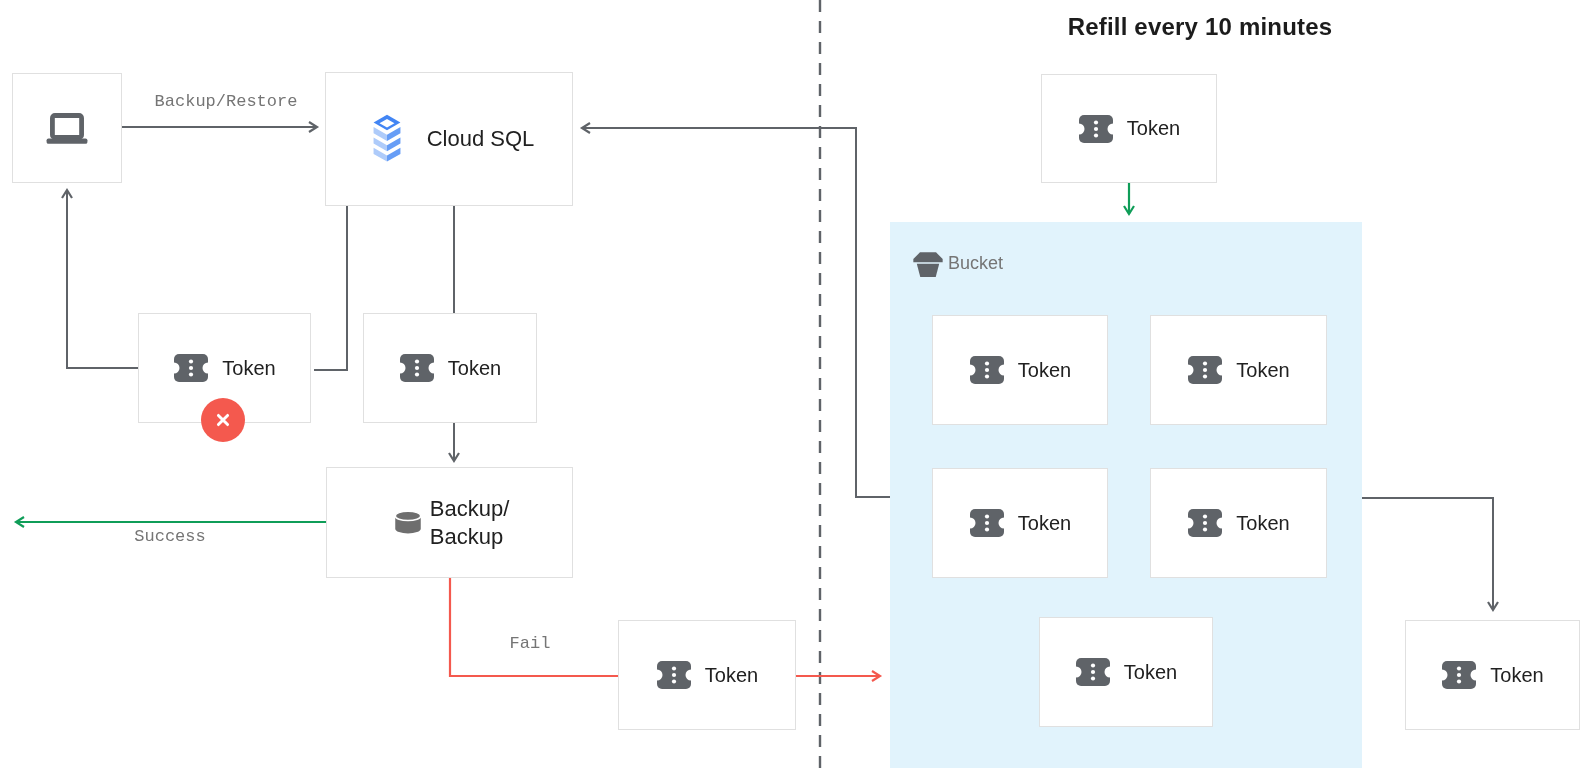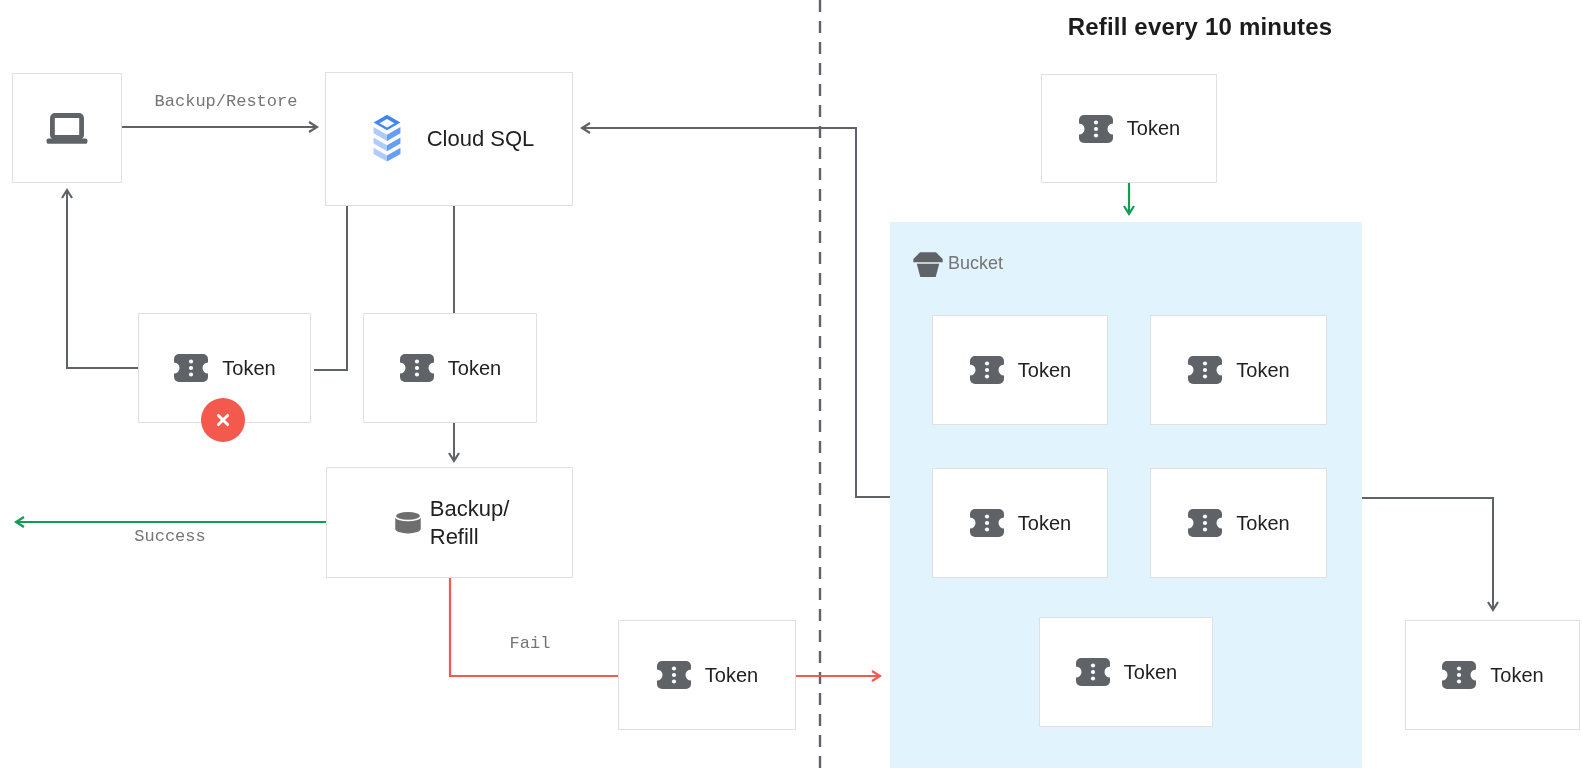--- a/index.html
+++ b/index.html
@@ -189,21 +189,21 @@
     <span class="lbl">Token</span>
   </div>
 
   <div class="node big" style="left:326px;top:467px;width:247px;height:111px;gap:4px;">
     <svg width="36" height="34" viewBox="0 0 24 24">
       <path d="M3 7 L3 16 A9 3.4 0 0 0 21 16 L21 7 Z" fill="var(--db-gray)"></path>
       <ellipse cx="12" cy="7" rx="9" ry="3.3" fill="var(--db-gray)" stroke="#fff" stroke-width="1.1"></ellipse>
     </svg>
     <div class="br-text">
       <div>Backup/</div>
-      <div>Refill</div>
+      <div>Backup</div>
     </div>
   </div>
 
   <div class="node" style="left:618px;top:620px;width:178px;height:110px;">
     <svg width="36" height="32" viewBox="0 0 36 32">
       <rect x="1" y="2" width="34" height="28" rx="5" fill="var(--icon-gray)"></rect>
       <circle cx="1" cy="16" r="5.5" fill="#fff"></circle>
         <circle cx="35" cy="16" r="5.5" fill="#fff"></circle>
       <circle cx="18" cy="9.5" r="2.1" fill="#fff"></circle>
         <circle cx="18" cy="16" r="2.1" fill="#fff"></circle>

